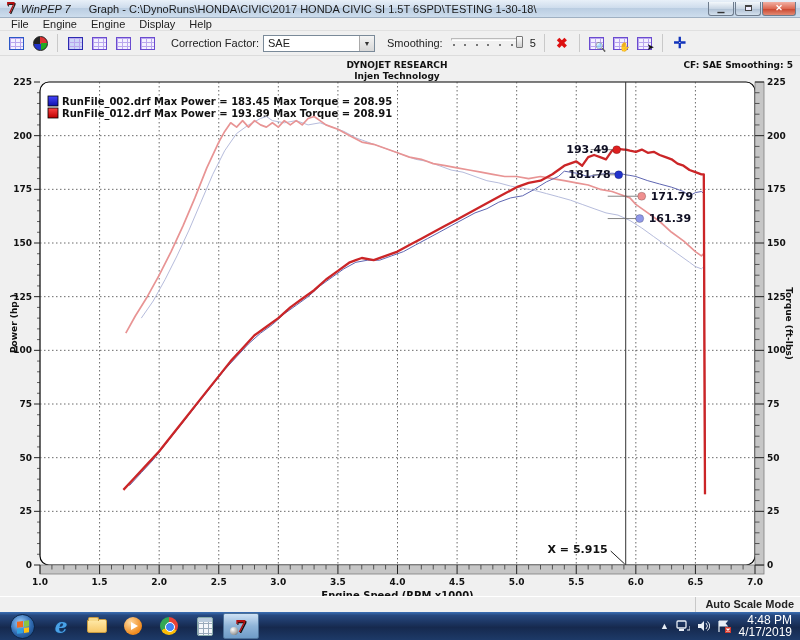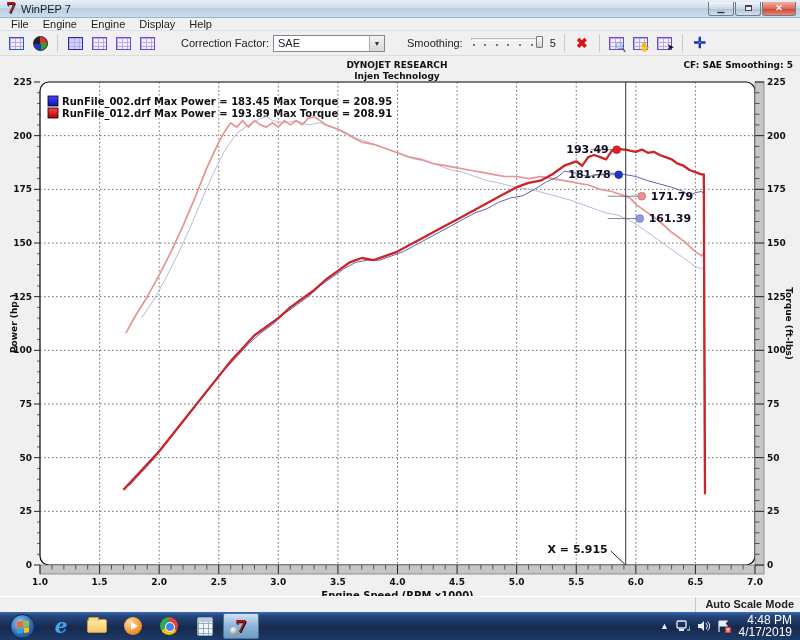--- a/index.html
+++ b/index.html
@@ -7,40 +7,40 @@
     font-family:"Liberation Sans", sans-serif; }
   .window { width:800px; height:640px; display:flex; flex-direction:column; position:relative; }
 
   
   .titlebar { height:18px; background:linear-gradient(180deg,#e8f0f8 0%,#cfdded 45%,#b9cce1 46%,#cddded 100%);
     border-bottom:1px solid #9fb0c2; display:flex; align-items:center; padding:0 4px; font-size:11px; color:#1b1b1b; }
   .titlebar .appicon { width:13px; height:13px; margin-right:4px; position:relative; flex:none; }
   .titlebar .appicon .seven { position:absolute; left:2px; top:-2px; color:#b30f0f; font-weight:bold; font-size:14px;
     text-shadow:1px 1px 0 #222; font-family:"DejaVu Serif", serif; }
   .titlebar .ttext { white-space:nowrap; overflow:hidden; }
-  .titlebar .appname { margin-right:18px; }
+  .titlebar .appname { margin-right:18px;font-style:italic; }
   .winbtns { margin-left:auto; display:flex; }
   .winbtn { width:26px; height:14px; border:1px solid #6e7c8d; border-top:none; margin-left:1px;
     background:linear-gradient(180deg,#f4f8fb,#c9d6e4 50%,#aebfd2 51%,#d4e1ee); border-radius:0 0 3px 3px;
     display:flex; align-items:center; justify-content:center; font-size:9px; color:#333; }
   .winbtn.close { background:linear-gradient(180deg,#f2b0a4,#dd6a53 50%,#c8432c 51%,#e28a74); color:#fff; width:34px; font-weight:bold; }
   .restore-glyph { width:7px; height:6px; border:1px solid #444; border-top:2px solid #444; background:#eef; }
 
   
   .menubar { height:13px; background:#f0f0f0; border-bottom:1px solid #e0e0e0; display:flex; align-items:center;
     font-size:11px; color:#222; padding-left:4px; }
   .menubar .mitem { padding:0 7px; height:13px; line-height:13px; }
 
   
   .toolbar { height:25px; background:#f0f0f0; border-bottom:1px solid #dcdcdc; display:flex; align-items:center;
     padding:0 4px; font-size:11px; color:#222; }
   .tbtn { width:22px; height:21px; border:1px solid transparent; border-radius:2px; display:flex; align-items:center;
     justify-content:center; margin:0 1px; }
   .tsep { width:1px; height:18px; background:#c9c9c9; margin:0 5px; }
-  .tlabel { margin:0 4px 0 22px; }
+  .tlabel { margin:0 4px 0 12px; }
   .tselect { width:112px; height:17px; border:1px solid #7a8a99; background:#fff; display:flex; align-items:center;
     font-size:11px; padding-left:4px;gap:18px; }
   .tselect .arrowbox { margin-left:auto; width:15px; height:15px; background:linear-gradient(#f4f4f4,#d8d8d8);
     border-left:1px solid #aaa; display:flex; align-items:center; justify-content:center; font-size:7px; color:#333; }
   .slider { width:72px; height:14px; position:relative; margin:0 4px; }
   .slider .track { position:absolute; left:0; right:0; top:2px; height:3px; border:1px solid #bbb; border-bottom-color:#fff; }
   .slider .dots { position:absolute; left:2px; right:10px; top:8px; display:flex; justify-content:space-between; }
   .slider .dots i { width:2px; height:2px; background:#777; }
   .slider .handle { position:absolute; right:0; top:0; width:7px; height:12px;
     background:linear-gradient(#fdfdfd,#cfcfcf); border:1px solid #777; border-radius:1px; }
@@ -107,20 +107,21 @@
 </head>
 <body>
 
 <div class="window">
 
   <div class="titlebar">
     <span class="appicon">
         <span class="seven">7</span>
       </span>
     <span class="ttext appname">WinPEP 7</span>
+    <span class="ttext">Graph - C:\DynoRuns\HONDA\CIVIC\2017 HONDA CIVIC SI 1.5T 6SPD\TESTING 1-30-18\</span>
     <span class="winbtns">
       <span class="winbtn">▁</span>
       <span class="winbtn">
           <span class="restore-glyph"></span>
         </span>
       <span class="winbtn close">✕</span>
     </span>
   </div>
 
   <div class="menubar">

